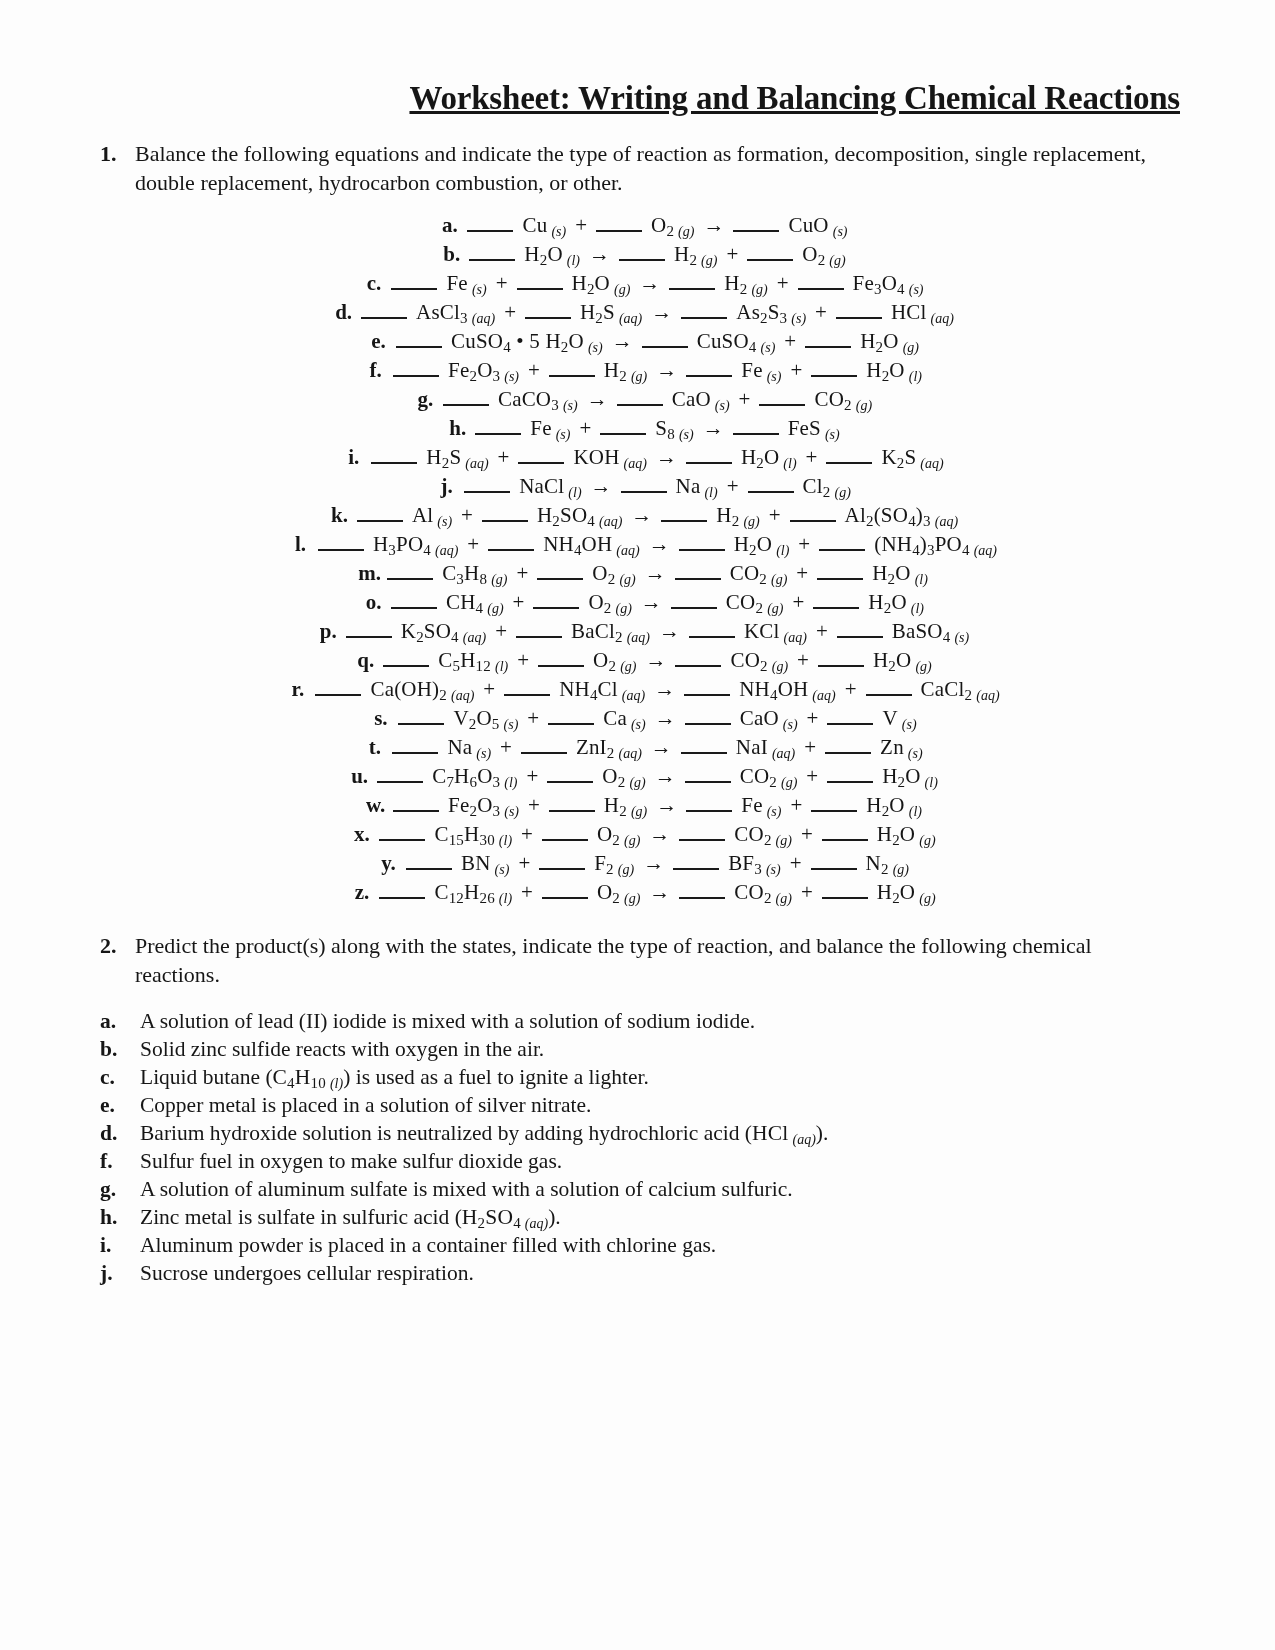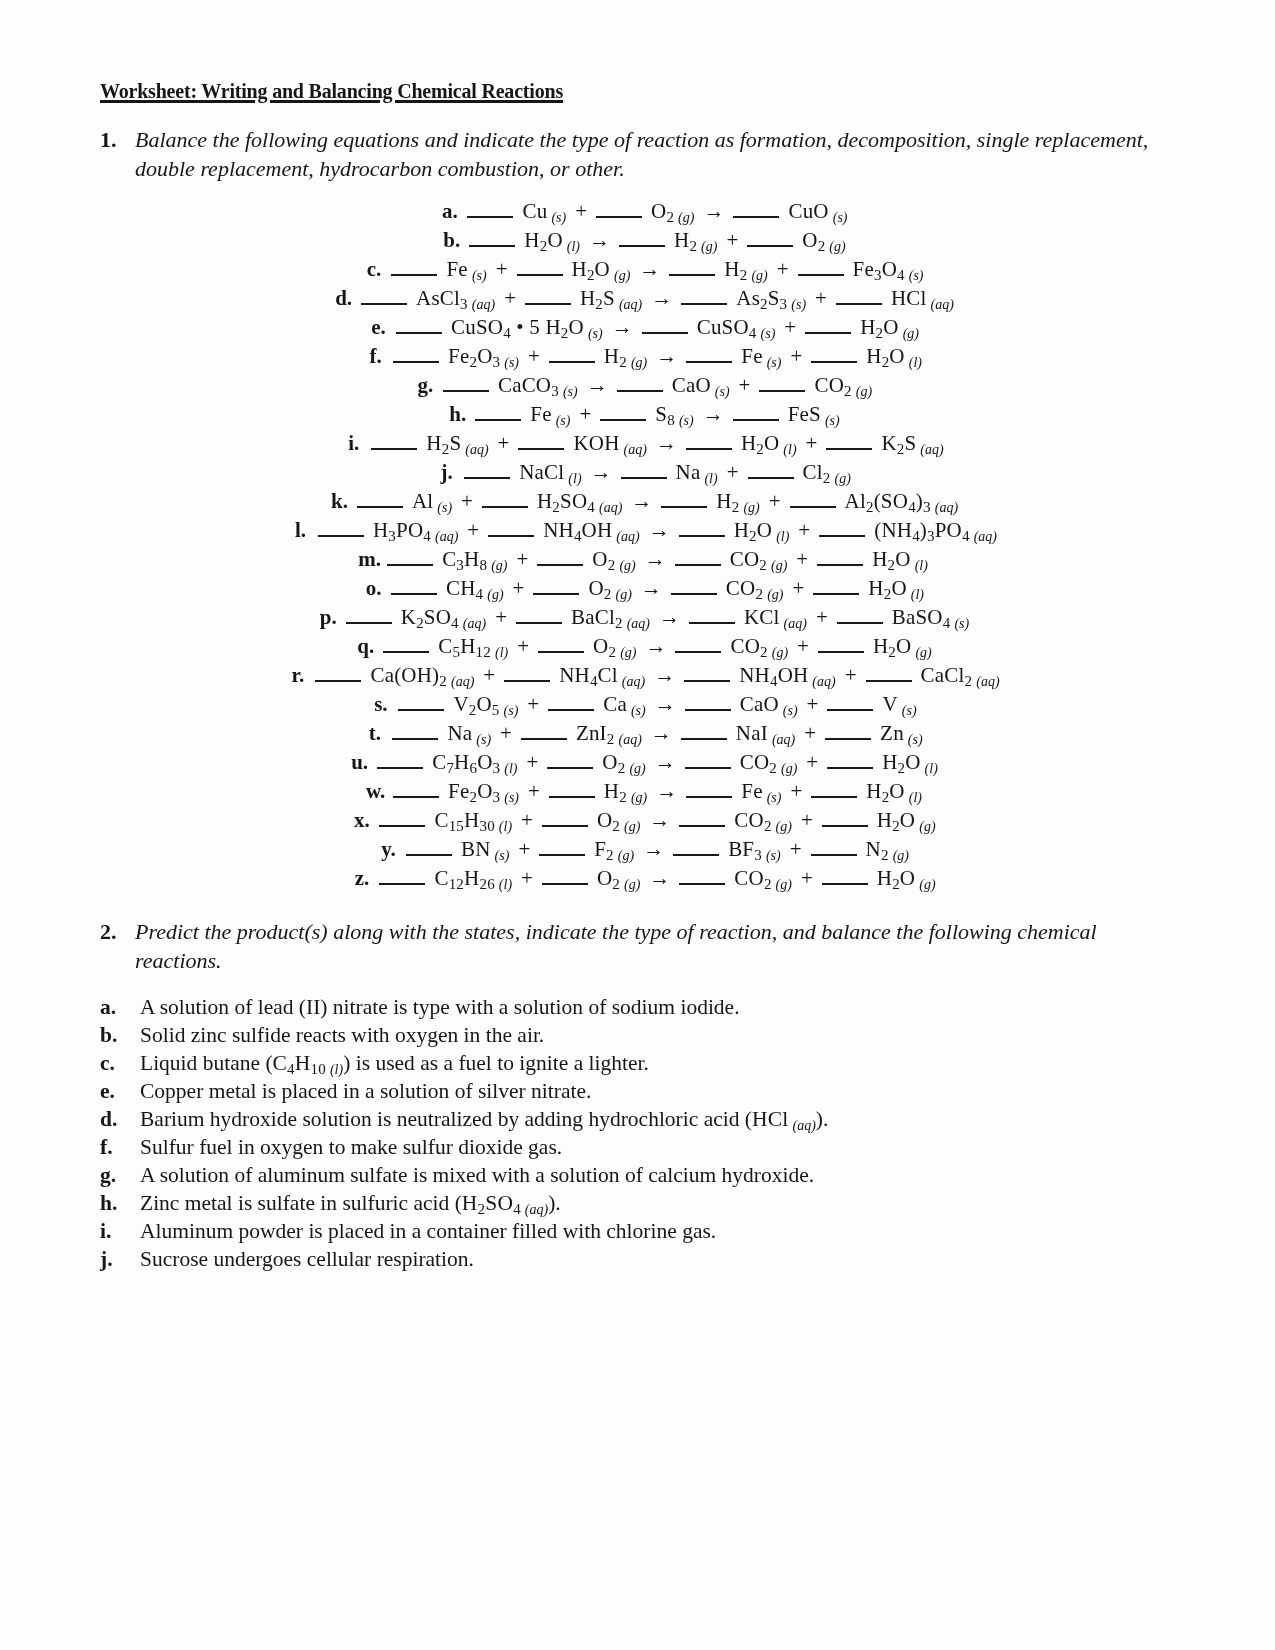--- a/index.html
+++ b/index.html
@@ -8,39 +8,39 @@
     background:#fdfdfd;
     color:#161616;
     font-family:"Liberation Serif", serif;
   }
   .page{
     box-sizing:border-box;
     width:1275px;height:1650px;
     padding:80px 95px 0 100px;
   }
   .title{
-    text-align:left;
-    font-size:20px;
+    text-align:right;
+    font-size:33px;
     font-weight:bold;
     text-decoration:underline;
     text-decoration-thickness:2.5px;
     margin:0 0 22px 0;
     letter-spacing:-0.2px;
   }
   .prompt{
     display:flex;
     font-size:22px;
     line-height:1.32;
     margin-bottom:14px;
   }
   .prompt .num{
     flex:0 0 35px;
     font-weight:bold;
   }
-  .prompt .ptext{flex:1;font-style:italic;}
+  .prompt .ptext{flex:1;}
   .eq-list{margin:0 0 24px 0;}
   .eq-row{
     line-height:29px;
     height:29px;
     white-space:nowrap;
     font-size:21px;
     text-align:center;
   }
   .eq-row .lbl{
     display:inline-block;
@@ -118,25 +118,25 @@
       <div class="eq-row"><span class="lbl">y.</span><span class="blank"></span><span class="chem">BN</span><span class="st">(s)</span><span class="op">+</span><span class="blank"></span><span class="chem">F<sub>2</sub></span><span class="st">(g)</span><span class="op">→</span><span class="blank"></span><span class="chem">BF<sub>3</sub></span><span class="st">(s)</span><span class="op">+</span><span class="blank"></span><span class="chem">N<sub>2</sub></span><span class="st">(g)</span></div>
       <div class="eq-row"><span class="lbl">z.</span><span class="blank"></span><span class="chem">C<sub>1</sub><sub>2</sub>H<sub>2</sub><sub>6</sub></span><span class="st">(l)</span><span class="op">+</span><span class="blank"></span><span class="chem">O<sub>2</sub></span><span class="st">(g)</span><span class="op">→</span><span class="blank"></span><span class="chem">CO<sub>2</sub></span><span class="st">(g)</span><span class="op">+</span><span class="blank"></span><span class="chem">H<sub>2</sub>O</span><span class="st">(g)</span></div>
     </div>
 
   <div class="prompt">
     <span class="num">2.</span>
     <span class="ptext">Predict the product(s) along with the states, indicate the type of reaction, and balance the following chemical reactions.</span>
   </div>
 
   <div class="p-list" id="predict-list">
-      <div class="p-row"><span class="lbl">a.</span><span>A solution of lead (II) nitrate is type with a solution of sodium iodide.</span></div>
+      <div class="p-row"><span class="lbl">a.</span><span>A solution of lead (II) iodide is mixed with a solution of sodium iodide.</span></div>
       <div class="p-row"><span class="lbl">b.</span><span>Solid zinc sulfide reacts with oxygen in the air.</span></div>
       <div class="p-row"><span class="lbl">c.</span><span>Liquid butane (</span><span class="chem">C<sub>4</sub>H<sub>1</sub><sub>0</sub></span><span class="st">(l)</span><span>) is used as a fuel to ignite a lighter.</span></div>
       <div class="p-row"><span class="lbl">e.</span><span>Copper metal is placed in a solution of silver nitrate.</span></div>
       <div class="p-row"><span class="lbl">d.</span><span>Barium hydroxide solution is neutralized by adding hydrochloric acid (</span><span class="chem">HCl</span><span class="st">(aq)</span><span>).</span></div>
       <div class="p-row"><span class="lbl">f.</span><span>Sulfur fuel in oxygen to make sulfur dioxide gas.</span></div>
-      <div class="p-row"><span class="lbl">g.</span><span>A solution of aluminum sulfate is mixed with a solution of calcium hydroxide.</span></div>
+      <div class="p-row"><span class="lbl">g.</span><span>A solution of aluminum sulfate is mixed with a solution of calcium sulfuric.</span></div>
       <div class="p-row"><span class="lbl">h.</span><span>Zinc metal is sulfate in sulfuric acid (</span><span class="chem">H<sub>2</sub>SO<sub>4</sub></span><span class="st">(aq)</span><span>).</span></div>
       <div class="p-row"><span class="lbl">i.</span><span>Aluminum powder is placed in a container filled with chlorine gas.</span></div>
       <div class="p-row"><span class="lbl">j.</span><span>Sucrose undergoes cellular respiration.</span></div>
     </div>
 
 </div>
 
 </body></html>

